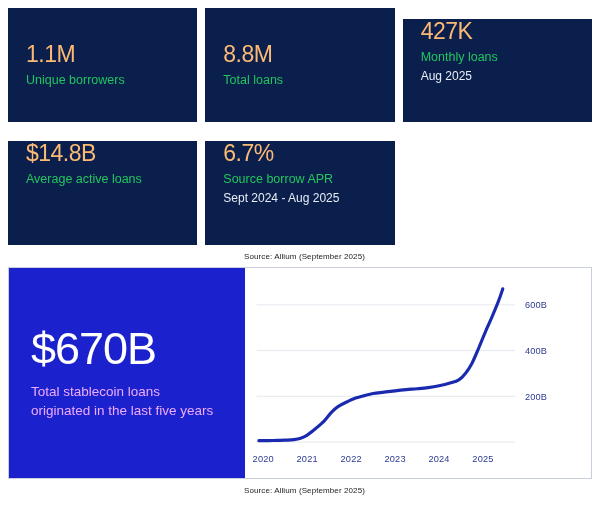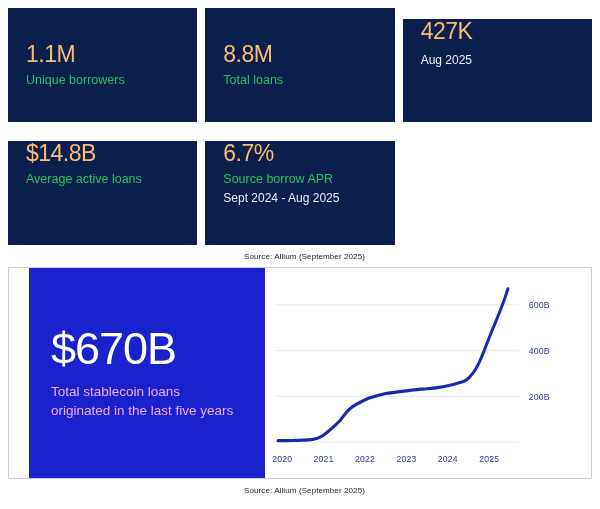--- a/index.html
+++ b/index.html
@@ -81,21 +81,20 @@
   }
   .highlight-panel {
     background: #1b21cc;
     width: 236px;
     flex: 0 0 236px;
     display: flex;
     flex-direction: column;
     justify-content: center;
     padding: 0 22px;
     box-sizing: border-box;
-    margin-left: 20px;
   }
   .highlight-value {
     color: #ffffff;
     font-size: 45px;
     line-height: 1;
     font-weight: 400;
     letter-spacing: -1px;
     margin-bottom: 12px;
   }
   .highlight-label {
@@ -141,20 +140,21 @@
     </div>
 
 
     <div class="kpi-card">
       <div class="kpi-value">8.8M</div>
       <div class="kpi-label">Total loans</div>
     </div>
 
     <div class="kpi-card row2">
       <div class="kpi-value">427K</div>
+      <div class="kpi-label">Monthly loans</div>
       <div class="kpi-sub">Aug 2025</div>
     </div>
 
     <div class="kpi-card row2">
       <div class="kpi-value">$14.8B</div>
       <div class="kpi-label">Average active loans</div>
     </div>
 
     <div class="kpi-card row2">
       <div class="kpi-value">6.7%</div>

